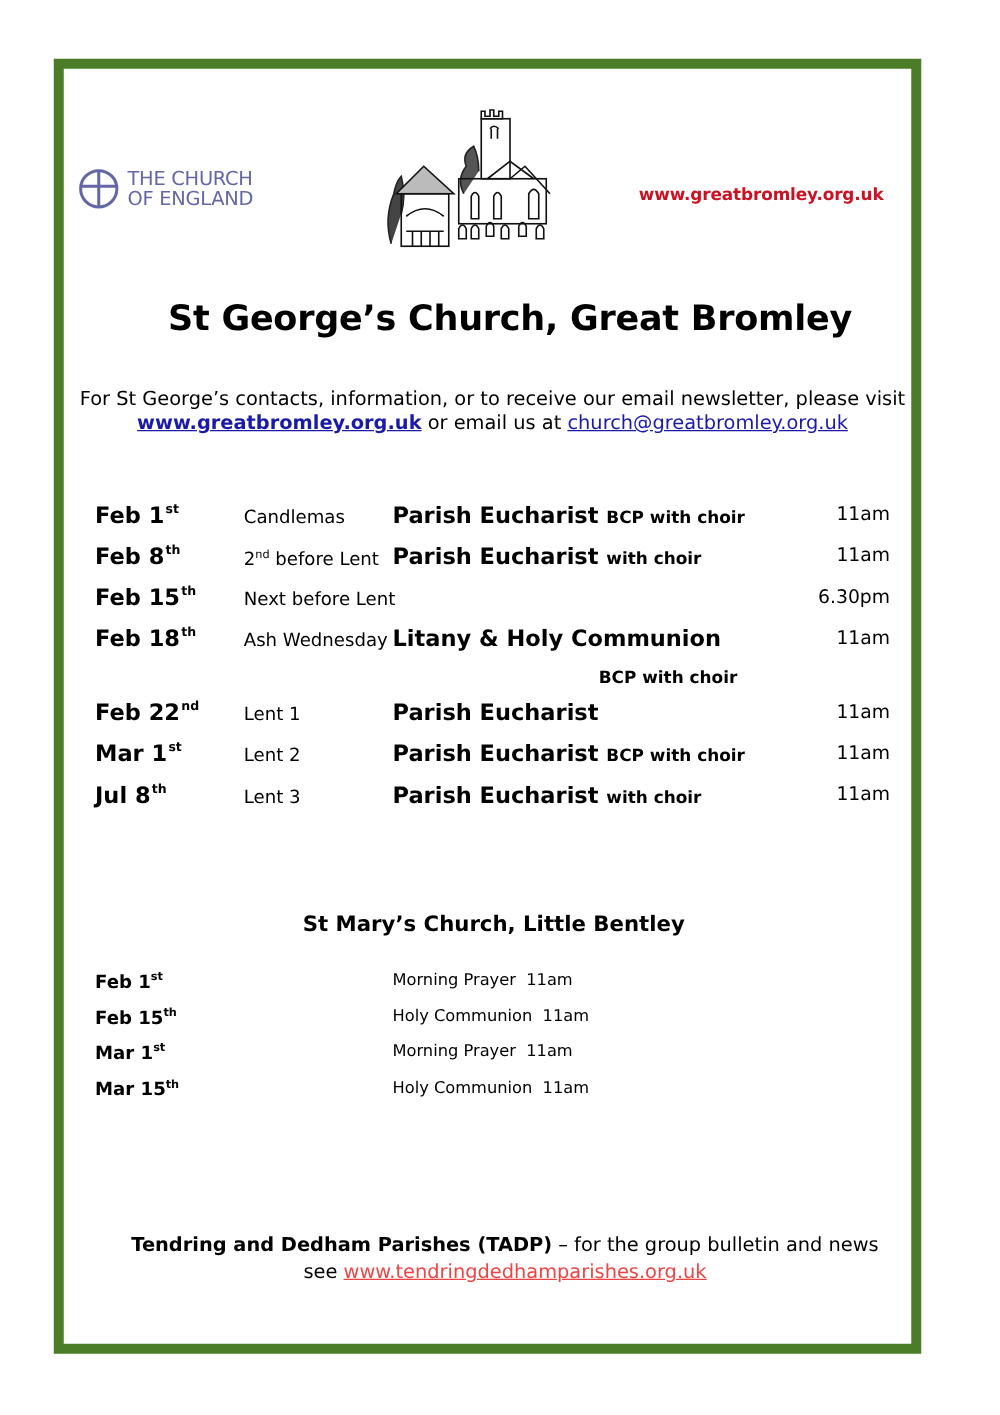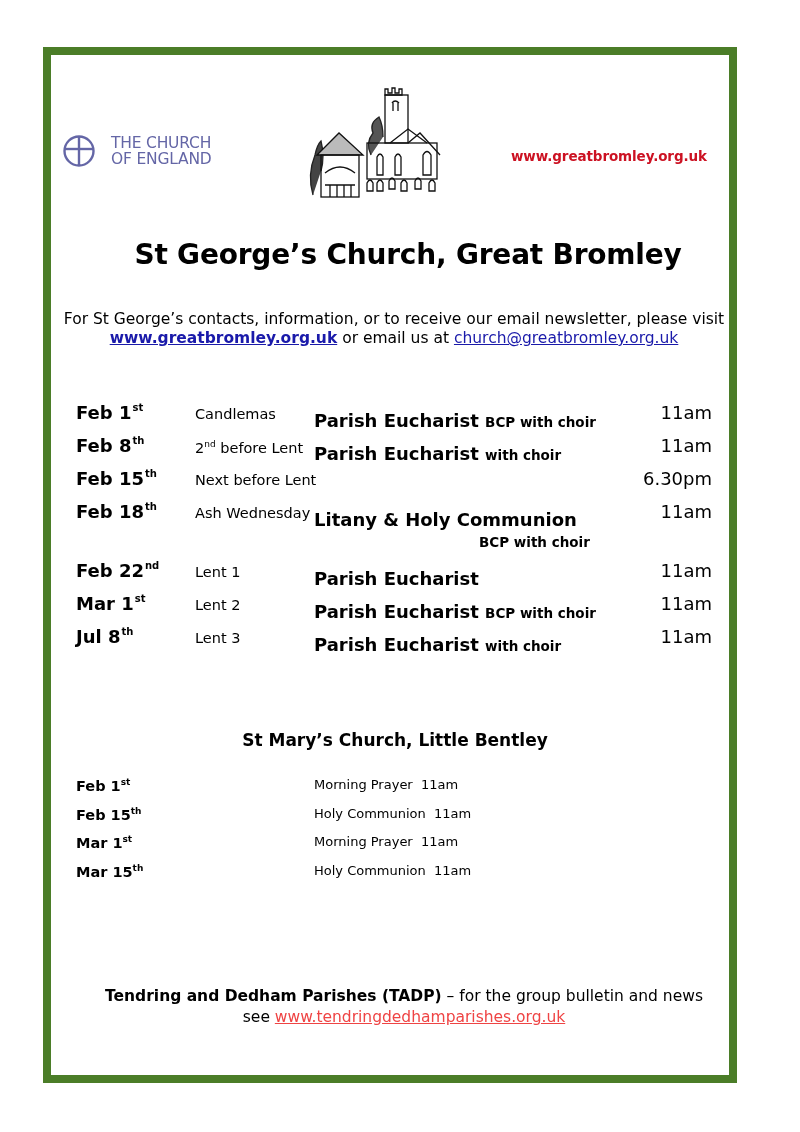--- a/index.html
+++ b/index.html
@@ -10,21 +10,21 @@
     position: absolute;
     left: 43px; top: 47px;
     width: 694px; height: 1036px;
     border: 8px solid #4b7d28;
     background: #fff;
   }
 
   
   .coe-logo {
     position: absolute; left: 62px; top: 134px;
-    display: flex; align-items: center; gap: 15px;
+    display: flex; align-items: center; gap: 6px;
   }
   .coe-logo svg { width: 34px; height: 34px; }
   .coe-text {
     font-family: "DejaVu Sans", sans-serif;
     color: #6466a6;
     font-size: 15.5px;
     line-height: 16px;
     letter-spacing: -0.2px;
   }
   .church-drawing {
@@ -51,23 +51,23 @@
   .intro a { color: #1a1aaa; text-decoration: underline; }
   .intro a.bold { font-weight: bold; }
 
   
   .sched { position: absolute; left: 76px; top: 402px; width: 640px; }
   .row { position: relative; height: 33px; }
   .row .date { position: absolute; left: 0; top: 0; font-weight: bold; font-size: 18px; }
   .row .date sup { font-size: 10px; vertical-align: 8px; margin-left: 1px; }
   .row .occ { position: absolute; left: 96px; top: 4px; font-size: 14.5px; margin-left: 23px; }
   .row .occ sup { font-size: 9px; vertical-align: 6px; }
-  .row .svc { position: absolute; left: 238px; top: 8px; font-weight: bold; font-size: 18px; white-space: nowrap; }
+  .row .svc { position: absolute; left: 238px; top: 0; font-weight: bold; font-size: 18px; white-space: nowrap; }
   .row .svc .note { font-size: 13.5px; }
-  .row .time { position: absolute; right: 4px; top: 0; font-size: 18px; text-align: right; }
+  .row .time { position: absolute; right: 4px; top: 0; font-size: 15px; text-align: right; }
   .row.sub { height: 26px; }
   .row.sub .note-line { position: absolute; left: 403px; top: 0; font-weight: bold; font-size: 13.5px; }
 
   .subtitle {
     position: absolute; left: 0; width: 790px; top: 730px;
     text-align: center; font-weight: bold; font-size: 17px;
   }
   .sched2 { position: absolute; left: 76px; top: 777px; width: 600px; }
   .row2 { position: relative; height: 28.5px; }
   .row2 .date { position: absolute; left: 0; top: 0; font-weight: bold; font-size: 14.5px; }

